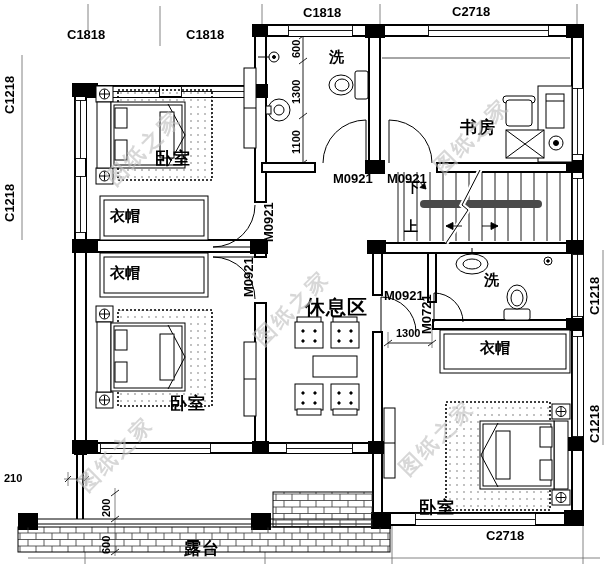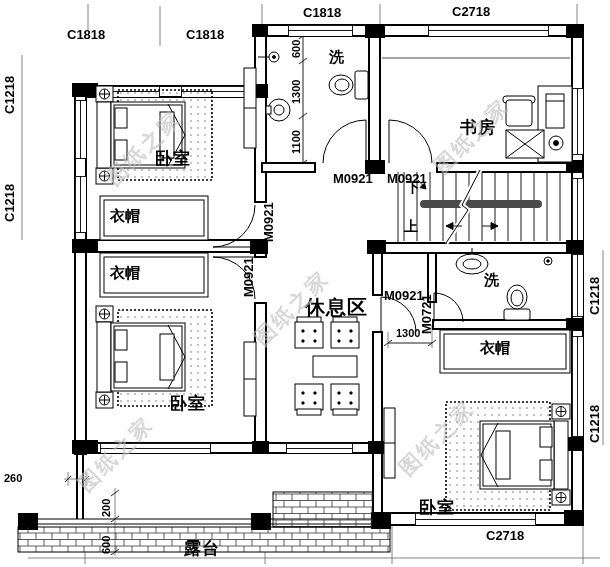--- a/index.html
+++ b/index.html
@@ -329,21 +329,21 @@
 <div class="lbl room-s" style="left:110px;top:265px;">衣帽</div>
 <div class="lbl room-s" style="left:480px;top:340px;">衣帽</div>
 
 <div class="lbl stair-t" style="left:406px;top:180px;">下</div>
 <div class="lbl stair-t" style="left:404px;top:219px;">上</div>
 
 <div class="lbl dim rot" style="left:291px;top:58px;">600</div>
 <div class="lbl dim rot" style="left:291px;top:104px;">1300</div>
 <div class="lbl dim rot" style="left:291px;top:154px;">1100</div>
 <div class="lbl dim" style="left:396px;top:328px;">1300</div>
-<div class="lbl dim" style="left:4px;top:473px;">260</div>
+<div class="lbl dim" style="left:4px;top:473px;">210</div>
 <div class="lbl dim rot" style="left:101px;top:517px;">200</div>
 <div class="lbl dim rot" style="left:101px;top:554px;">600</div>
 
 <div class="wm" style="left:100px;top:172px;">图纸之家</div>
 <div class="wm" style="left:248px;top:332px;">图纸之家</div>
 <div class="wm" style="left:428px;top:160px;">图纸之家</div>
 <div class="wm" style="left:72px;top:478px;">图纸之家</div>
 <div class="wm" style="left:393px;top:462px;">图纸之家</div>
 
 </div>

